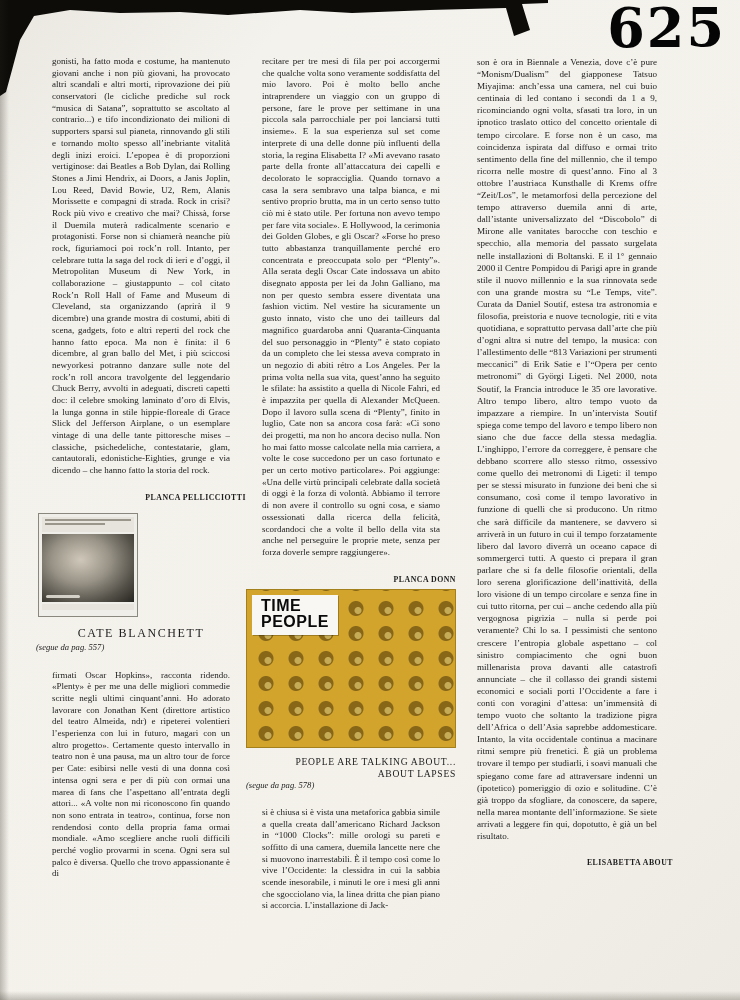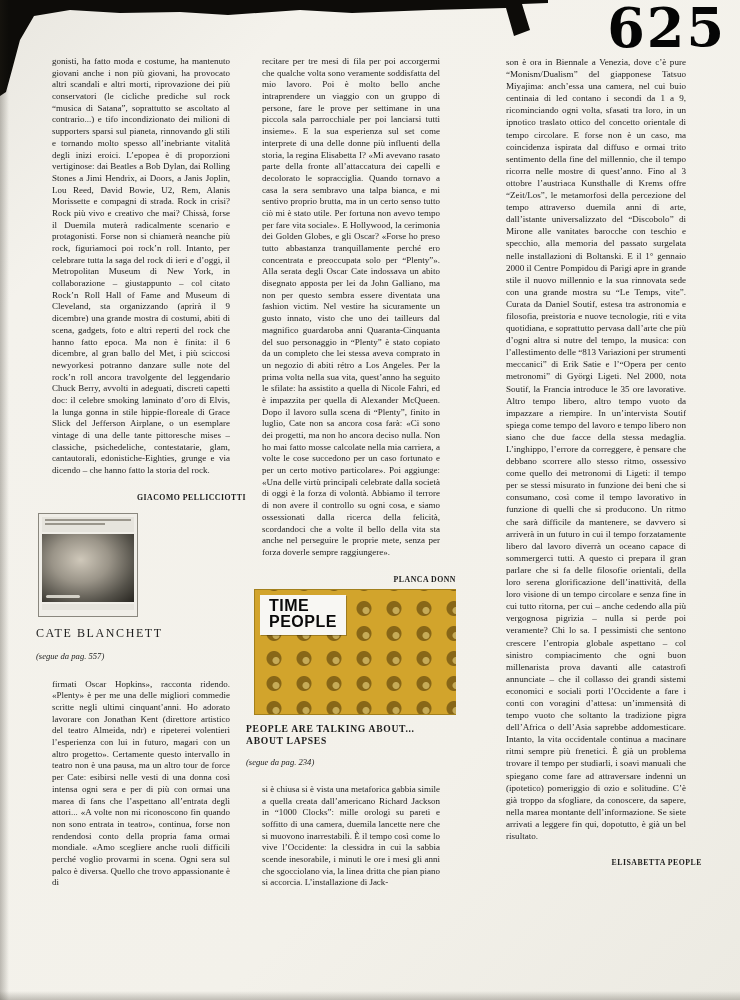--- a/index.html
+++ b/index.html
@@ -10,42 +10,42 @@
   .shadow-left{position:absolute;left:0;top:0;width:9px;height:100%;
         background:linear-gradient(to right,rgba(40,35,25,.28),rgba(0,0,0,0));}
   .shadow-bottom{position:absolute;left:0;bottom:0;width:100%;height:9px;
         background:linear-gradient(to top,rgba(40,35,25,.25),rgba(0,0,0,0));}
   .folio{position:absolute;top:-4px;right:14px;font-family:"DejaVu Serif",serif;
         font-weight:bold;font-size:54px;letter-spacing:2px;color:#050505;}
   .col{position:absolute;top:40px;width:210px;height:930px;overflow:hidden;
         text-align:justify;font-size:9px;line-height:1.3;}
   .col-1{left:36px;}
   .col-2{left:246px;}
-  .col-3{left:490px;width:212px;font-size:9.1px;line-height:1.33;}
+  .col-3{left:461px;width:212px;font-size:9.1px;line-height:1.33;}
   .body-text{margin:16px;}
   .byline{text-align:right;font-weight:bold;font-size:7.8px;letter-spacing:.5px;
         margin:3px 0 4px;}
   .art-title{font-size:12px;letter-spacing:1.6px;font-weight:normal;margin:9px 0 1px;
-        text-align:left;}
-  .continued{font-style:italic;font-size:8.6px;margin:10px 0 4px;text-align:left;}
-  .talk-title{font-weight:bold;font-size:9.6px;letter-spacing:.7px;line-height:1.25;
-        margin:8px 0 0;text-align:left;}
+        text-align:center;}
+  .continued{font-style:italic;font-size:8.6px;margin:0 0 4px;text-align:left;}
+  .talk-title{font-weight:normal;font-size:9.6px;letter-spacing:.7px;line-height:1.25;
+        margin:8px 0 0;text-align:right;}
   
   .playbill{width:100px;height:104px;margin:10px 0 0 2px;background:#f0eee8;
         border:1px solid #8a877e;box-sizing:border-box;padding:3px;}
   .pb-top{height:15px;background:#e6e4dd;padding:2px 3px 0;box-sizing:border-box;}
   .pb-line{height:2px;background:#9a968c;margin-bottom:2px;}
   .pb-line.short{width:70%;}
   .pb-photo{position:relative;height:68px;margin-top:2px;
         background:radial-gradient(ellipse at 42% 38%,#cfc8ba 0%,#9a9488 38%,#55524a 72%,#26241f 100%);}
   .pb-sig{position:absolute;left:4px;bottom:4px;width:34px;height:3px;background:#e8e5dc;
         border-radius:2px;opacity:.85;}
   .pb-foot{height:6px;margin-top:2px;background:#e6e4dd;}
   
-  .cover{position:relative;width:210px;height:126px;margin:4px 8px 2px;box-sizing:border-box;
+  .cover{position:relative;width:210px;height:159px;margin:4px 0 2px;box-sizing:border-box;
         border:1px solid #a3801c;background-color:#d2a42c;
         background-image:radial-gradient(circle,rgba(250,228,140,.55) 0 3px,rgba(0,0,0,0) 4px),
                          radial-gradient(circle,rgba(74,52,6,.55) 0 7px,rgba(0,0,0,0) 8px);
         background-size:30px 25px,30px 25px;background-position:6px 8px,4px 6px;}
   .cover-label{position:absolute;top:5px;left:5px;background:#f8f7f3;padding:3px 9px 4px;
         box-shadow:1px 1px 0 rgba(0,0,0,.25);}
   .cover-label div{font-family:"Liberation Sans",sans-serif;font-weight:bold;font-size:16px;
         line-height:1.03;letter-spacing:.5px;color:#0a0a0a;}
 </style>
 </head>
@@ -54,21 +54,21 @@
 <div class="page">
 
   <svg class="torn" width="740" height="100" viewBox="0 0 740 100">
     <polygon fill="#0d0c09" points="0,0 548,0 548,3 522,4 530,30 514,36 506,8 430,10 352,13 300,10 228,15 180,12 120,13 70,10 34,16 20,40 12,70 6,92 0,96"></polygon>
   </svg>
 
   <div class="folio">625</div>
 
   <div class="col col-1">
     <p class="body-text">gonisti, ha fatto moda e costume, ha mantenuto giovani anche i non più giovani, ha provocato altri scandali e altri morti, riprovazione dei più conservatori (le cicliche prediche sul rock “musica di Satana”, soprattutto se ascoltato al contrario...) e tifo incondizionato dei milioni di supporters sparsi sul pianeta, rinnovando gli stili e tornando molto spesso all’inebriante vitalità degli inizi eroici. L’epopea è di proporzioni vertiginose: dai Beatles a Bob Dylan, dai Rolling Stones a Jimi Hendrix, ai Doors, a Janis Joplin, Lou Reed, David Bowie, U2, Rem, Alanis Morissette e compagni di strada. Rock in crisi? Rock più vivo e creativo che mai? Chissà, forse il Duemila muterà radicalmente scenario e protagonisti. Forse non si chiamerà neanche più rock, figuriamoci poi rock’n roll. Intanto, per celebrare tutta la saga del rock di ieri e d’oggi, il Metropolitan Museum di New York, in collaborazione – giustappunto – col citato Rock’n Roll Hall of Fame and Museum di Cleveland, sta organizzando (aprirà il 9 dicembre) una grande mostra di costumi, abiti di scena, gadgets, foto e altri reperti del rock che hanno fatto epoca. Ma non è finita: il 6 dicembre, al gran ballo del Met, i più sciccosi newyorkesi potranno danzare sulle note del rock’n roll ancora travolgente del leggendario Chuck Berry, avvolti in adeguati, discreti capetti doc: il celebre smoking laminato d’oro di Elvis, la lunga gonna in stile hippie-floreale di Grace Slick del Jefferson Airplane, o un esemplare vintage di una delle tante pittoresche mises – classiche, psichedeliche, contestatarie, glam, cantautorali, edonistiche-Eighties, grunge e via dicendo – che hanno fatto la storia del rock.</p>
-    <div class="byline">GIACOMO PELLICCIOTTI</div>
+    <div class="byline">PLANCA PELLICCIOTTI</div>
 
     <div class="playbill">
       <div class="pb-top">
         <div class="pb-line"></div>
         <div class="pb-line short"></div>
       </div>
       <div class="pb-photo">
         <div class="pb-sig"></div>
       </div>
       <div class="pb-foot"></div>
@@ -87,25 +87,25 @@
       <div class="cover-label">
         <div>TIME</div>
         <div>PEOPLE</div>
       </div>
     </div>
 
     <h2 class="talk-title">
       <span>PEOPLE ARE TALKING ABOUT...</span><br>
       <span>ABOUT LAPSES</span>
     </h2>
-    <div class="continued">(segue da pag. 234)</div>
+    <div class="continued">(segue da pag. 578)</div>
     <p class="body-text">si è chiusa si è vista una metaforica gabbia simile a quella creata dall’americano Richard Jackson in “1000 Clocks”: mille orologi su pareti e soffitto di una camera, duemila lancette nere che si muovono inarrestabili. È il tempo così come lo vive l’Occidente: la clessidra in cui la sabbia scende inesorabile, i minuti le ore i mesi gli anni che sgocciolano via, la linea dritta che pian piano si accorcia. L’installazione di Jack-</p>
   </div>
 
   <div class="col col-3">
     <p class="body-text">son è ora in Biennale a Venezia, dove c’è pure “Monism/Dualism” del giapponese Tatsuo Miyajima: anch’essa una camera, nel cui buio centinaia di led contano i secondi da 1 a 9, ricominciando ogni volta, sfasati tra loro, in un ipnotico traslato ottico del concetto orientale di tempo circolare. E forse non è un caso, ma coincidenza ispirata dal diffuso e ormai trito sentimento della fine del millennio, che il tempo ricorra nelle mostre di quest’anno. Fino al 3 ottobre l’austriaca Kunsthalle di Krems offre “Zeit/Los”, le metamorfosi della percezione del tempo attraverso duemila anni di arte, dall’istante universalizzato del “Discobolo” di Mirone alle vanitates barocche con teschio e specchio, alla memoria del passato surgelata nelle installazioni di Boltanski. E il 1° gennaio 2000 il Centre Pompidou di Parigi apre in grande stile il nuovo millennio e la sua rinnovata sede con una grande mostra su “Le Temps, vite”. Curata da Daniel Soutif, estesa tra astronomia e filosofia, preistoria e nuove tecnologie, riti e vita quotidiana, e soprattutto pervasa dall’arte che più d’ogni altra si nutre del tempo, la musica: con l’allestimento delle “813 Variazioni per strumenti meccanici” di Erik Satie e l’“Opera per cento metronomi” di Györgi Ligeti. Nel 2000, nota Soutif, la Francia introduce le 35 ore lavorative. Altro tempo libero, altro tempo vuoto da impazzare a riempire. In un’intervista Soutif spiega come tempo del lavoro e tempo libero non siano che due facce della stessa medaglia. L’inghippo, l’errore da correggere, è pensare che debbano scorrere allo stesso ritmo, ossessivo come quello dei metronomi di Ligeti: il tempo per se stessi misurato in funzione dei beni che si consumano, così come il tempo lavorativo in funzione di quelli che si producono. Un ritmo che sarà difficile da mantenere, se davvero si arriverà in un futuro in cui il tempo forzatamente libero dal lavoro diverrà un oceano capace di sommergerci tutti. A questo ci prepara il gran parlare che si fa delle filosofie orientali, della loro serena glorificazione dell’inattività, della loro visione di un tempo circolare e senza fine in cui tutto ritorna, per cui – anche cedendo alla più vergognosa pigrizia – nulla si perde poi veramente? Chi lo sa. I pessimisti che sentono crescere l’entropia globale aspettano – col sinistro compiacimento che ogni buon millenarista prova davanti alle catastrofi annunciate – che il collasso dei grandi sistemi economici e sociali porti l’Occidente a fare i conti con voragini d’attesa: un’immensità di tempo vuoto che soltanto la tradizione pigra dell’Africa o dell’Asia saprebbe addomesticare. Intanto, la vita occidentale continua a macinare ritmi sempre più frenetici. È già un problema trovare il tempo per studiarli, i soavi manuali che spiegano come fare ad attraversare indenni un (ipotetico) pomeriggio di ozio e solitudine. C’è già troppo da sfogliare, da conoscere, da sapere, nella marea montante dell’informazione. Se siete arrivati a leggere fin qui, dopotutto, è già un bel risultato.</p>
-    <div class="byline">ELISABETTA PEOPLE</div>
+    <div class="byline">ELISABETTA ABOUT</div>
   </div>
 
   <div class="shadow-left"></div>
   <div class="shadow-bottom"></div>
 
 </div>
 
 </body></html>

